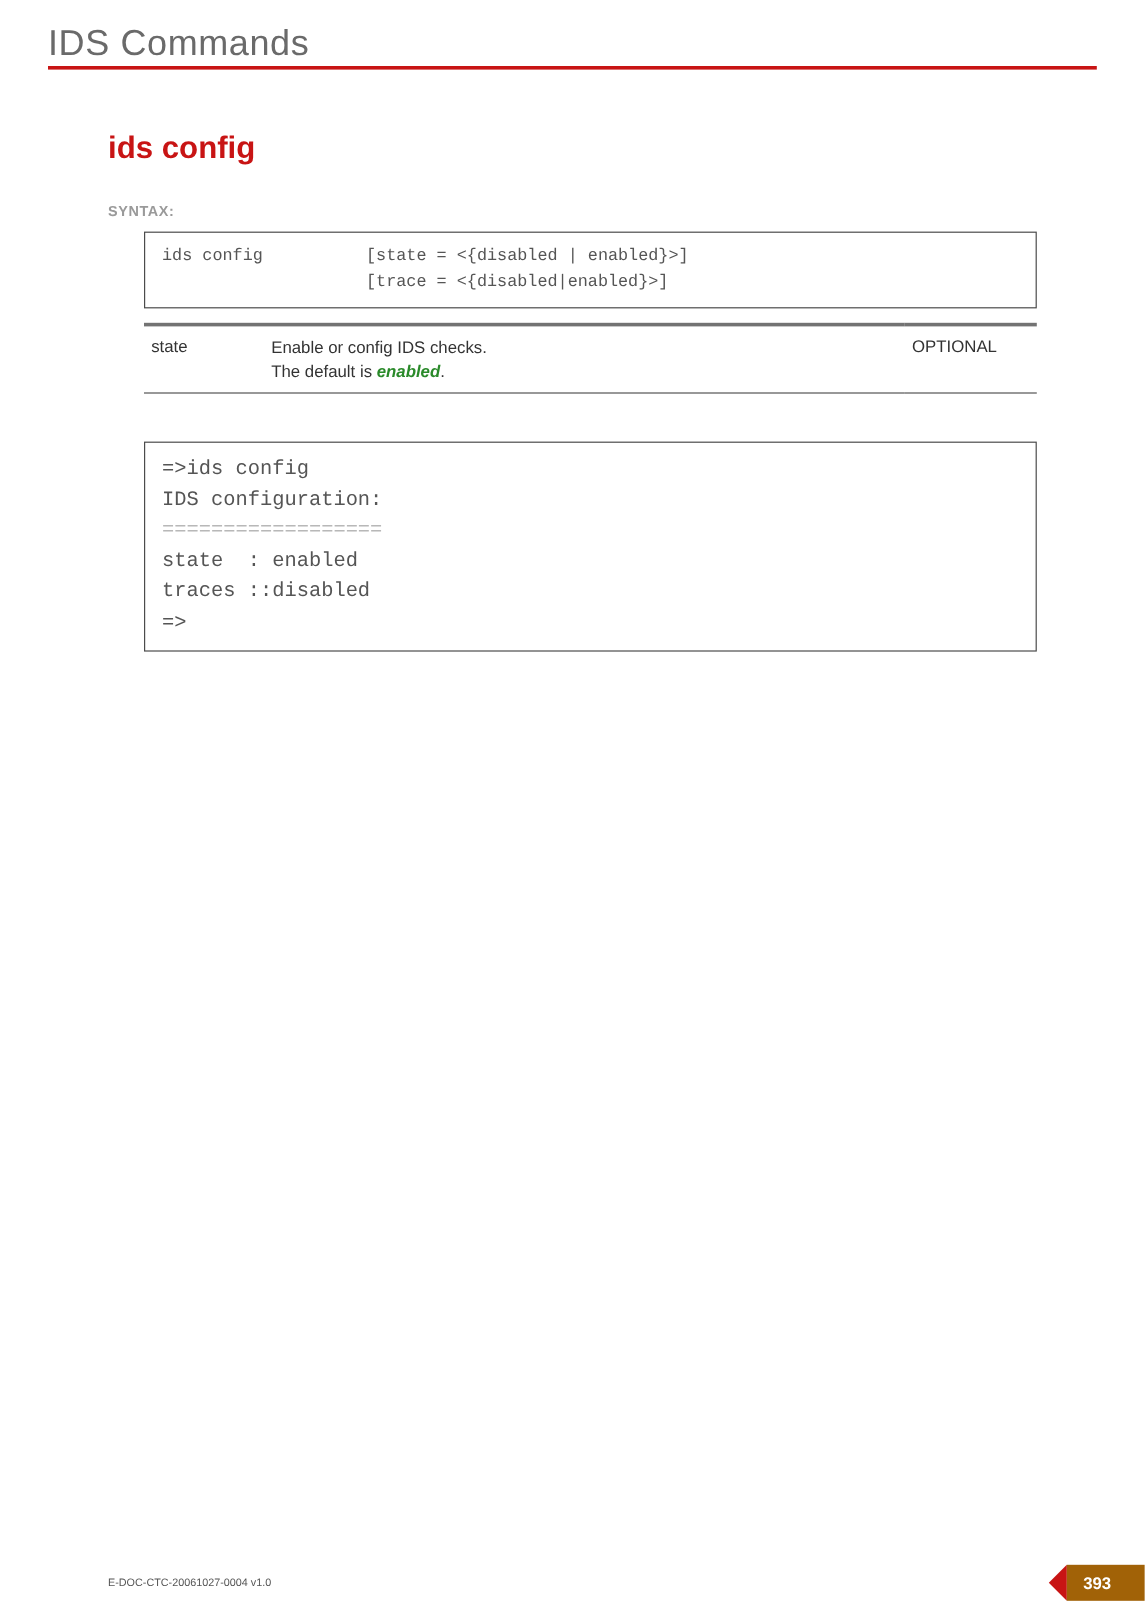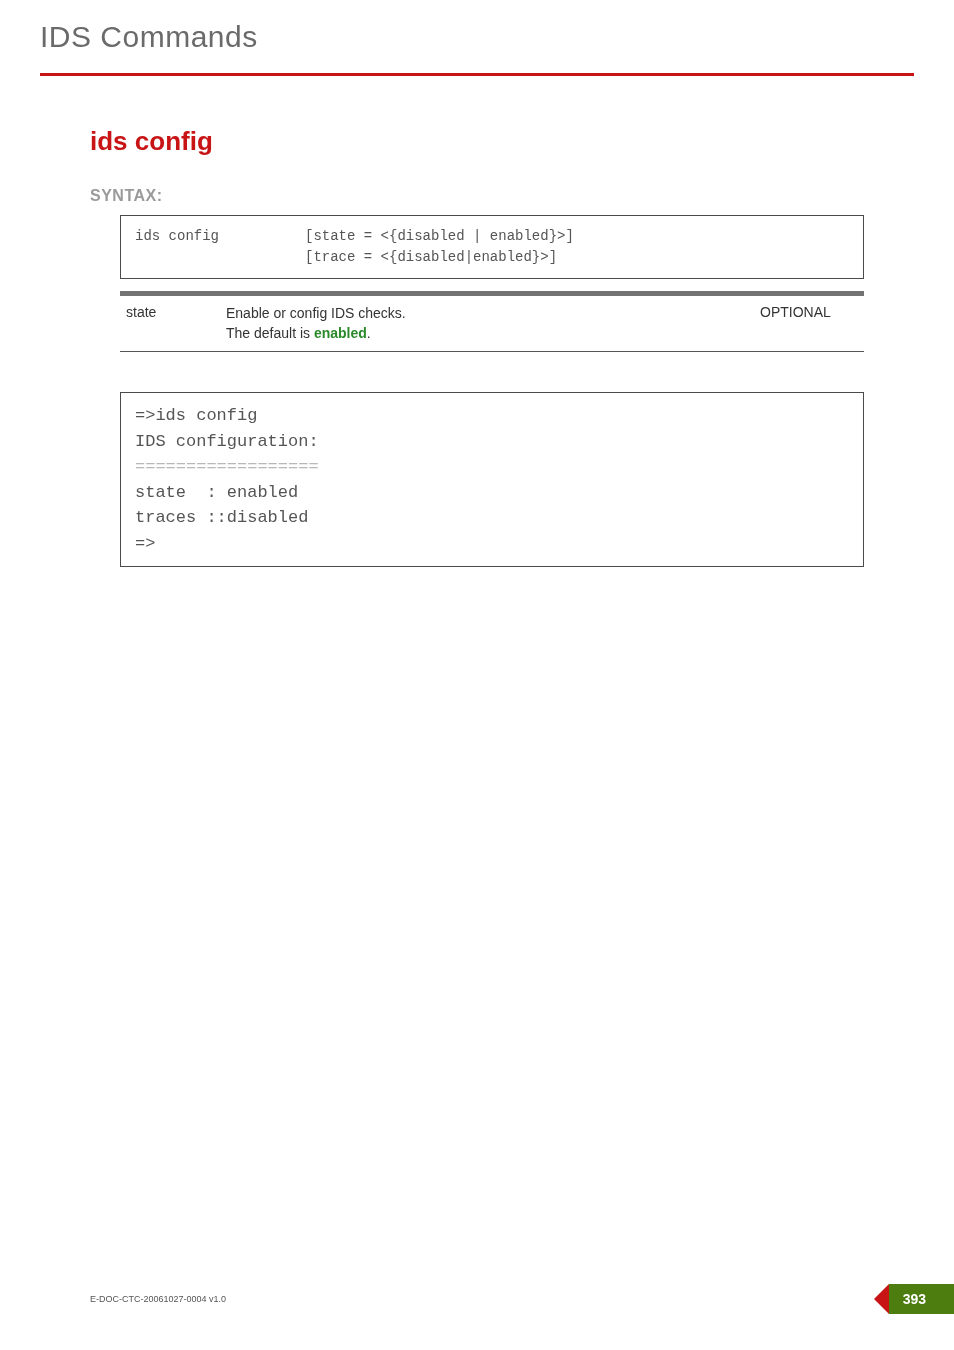--- a/index.html
+++ b/index.html
@@ -11,21 +11,21 @@
     position: relative;
     color: #333;
   }
   .header-area {
     padding: 20px 0 0 40px;
   }
   .running-head {
     font-size: 30px;
     color: #6a6a6a;
     font-weight: 400;
-    padding-bottom: 19px;
+    padding-bottom: 1px;
     letter-spacing: 0.5px;
   }
   .red-rule {
     height: 3px;
     background: #c81414;
     margin: 0 40px 0 40px;
   }
   .content {
     padding: 50px 90px 15px 90px;
   }
@@ -35,21 +35,21 @@
     color: #c81414;
     margin-bottom: 30px;
   }
   .desc {
     font-size: 14px;
     color: #222;
     margin-left: 30px;
     margin-bottom: 40px;
   }
   .sect-label {
-    font-size: 16px;
+    font-size: 12px;
     font-weight: bold;
     color: #9a9a9a;
     letter-spacing: 0.5px;
     margin-bottom: 10px;
   }
   .syntax-box {
     border: 1px solid #4b4b4b;
     margin-left: 30px;
     padding: 10px 14px;
     font-family: "Courier New", monospace;
@@ -72,42 +72,42 @@
     border-collapse: collapse;
     font-size: 14px;
     margin-bottom: 40px;
   }
   .param-table td {
     border-top: 1px solid #555;
     border-bottom: 1px solid #555;
     padding: 8px 6px;
     vertical-align: top;
   }
-  .param-table tr:first-child td { border-top: 5px solid #737373; }
+  .param-table tr:first-child td { border-top: 3px solid #737373; }
   .col-name { width: 100px; }
   .col-req { width: 110px; text-align: left; }
   .desc-cell { line-height: 1.4; }
   .default-inline { white-space: nowrap; }
-  .default-val { font-weight: bold; margin-top: 44px; }
+  .default-val { font-style: italic; font-weight: bold; margin-top: 44px; }
   .default-enabled { color: #2a8a2a; }
   .default-disabled { color: #c81414; }
   .example-box {
     border: 1px solid #4b4b4b;
     margin-left: 30px;
     padding: 10px 14px;
     font-family: "Courier New", monospace;
     font-size: 17px;
     color: #555;
     line-height: 1.5;
     white-space: pre;
   }
   .eq-line { color: #b8b8b8; }
   .footer {
     position: absolute;
-    bottom: 36px;
+    bottom: 16px;
     left: 90px;
     right: 0;
     display: flex;
     align-items: center;
     justify-content: space-between;
   }
   .docref {
     font-size: 9px;
     color: #555;
   }
@@ -118,21 +118,21 @@
     display: flex;
     align-items: center;
   }
   .page-flag .arrow {
     width: 0; height: 0;
     border-top: 15px solid transparent;
     border-bottom: 15px solid transparent;
     border-right: 15px solid #c81414;
   }
   .page-flag .bar {
-    background: #4d7c0f;
+    background: #a16207;
     color: #fff;
     font-weight: bold;
     font-size: 14px;
     padding: 0 28px 0 14px;
     height: 30px;
     line-height: 30px;
   }
 </style>
 </head>
 <body>

